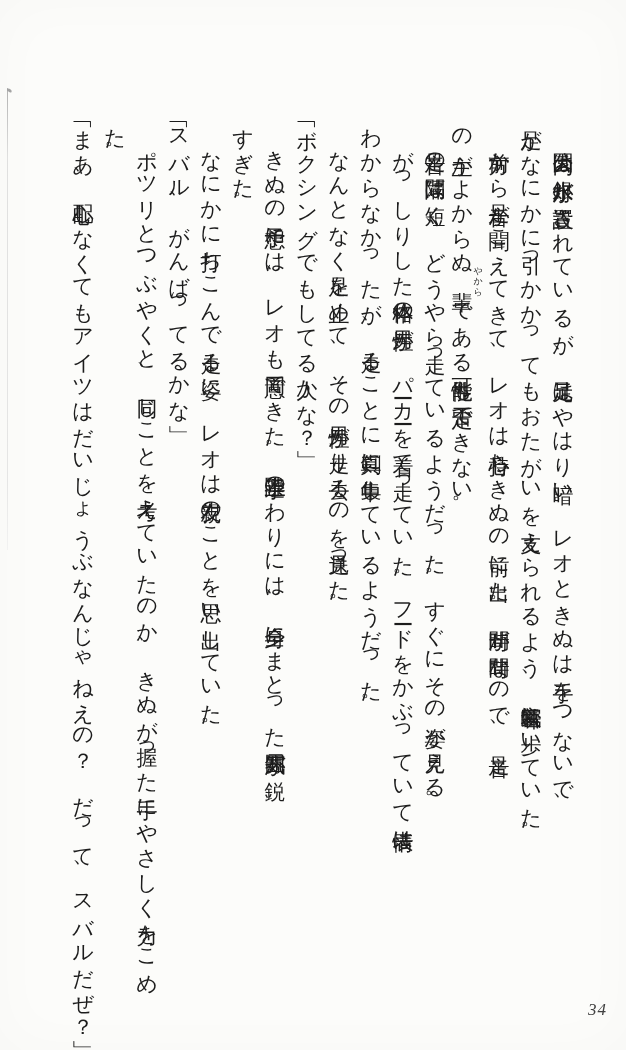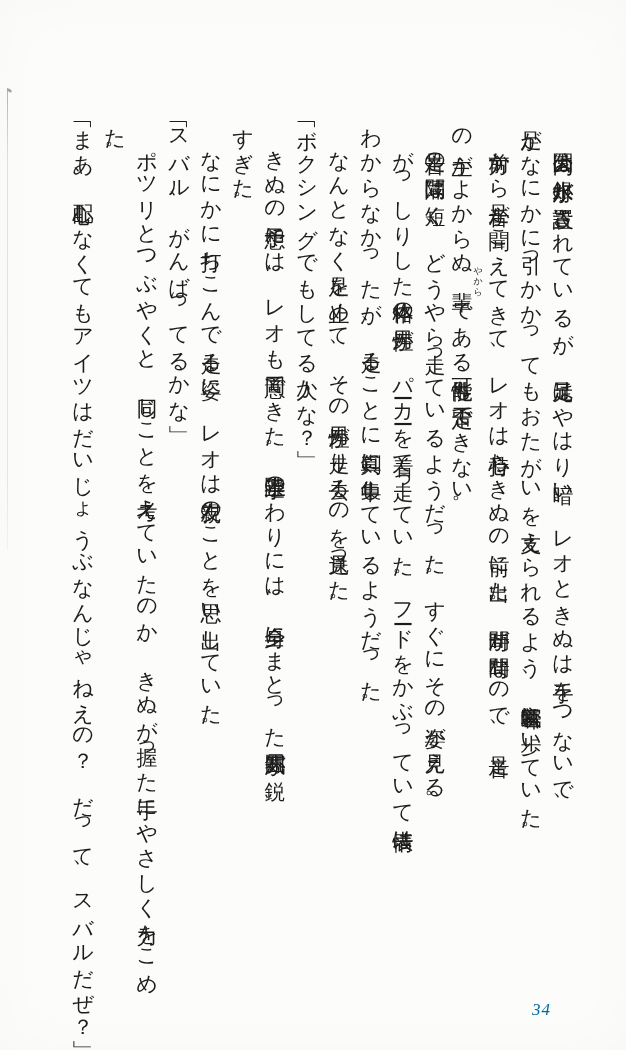--- a/index.html
+++ b/index.html
@@ -55,25 +55,25 @@
 
   ruby { ruby-align: center; }
   rt {
     font-size: 9px;
     letter-spacing: 0;
     color: #2a2a2a;
   }
 
   .page-number {
     position: absolute;
-    left: 532px;
+    left: 588px;
     top: 1000px;
     font-size: 17px;
     font-style: italic;
-    color: #0369a1;
+    color: #404040;
     letter-spacing: 1px;
   }
 </style>
 </head>
 <body>
 
 <div class="page">
 
   <span class="gutter-line"></span>
   <span class="gutter-speck"></span>

